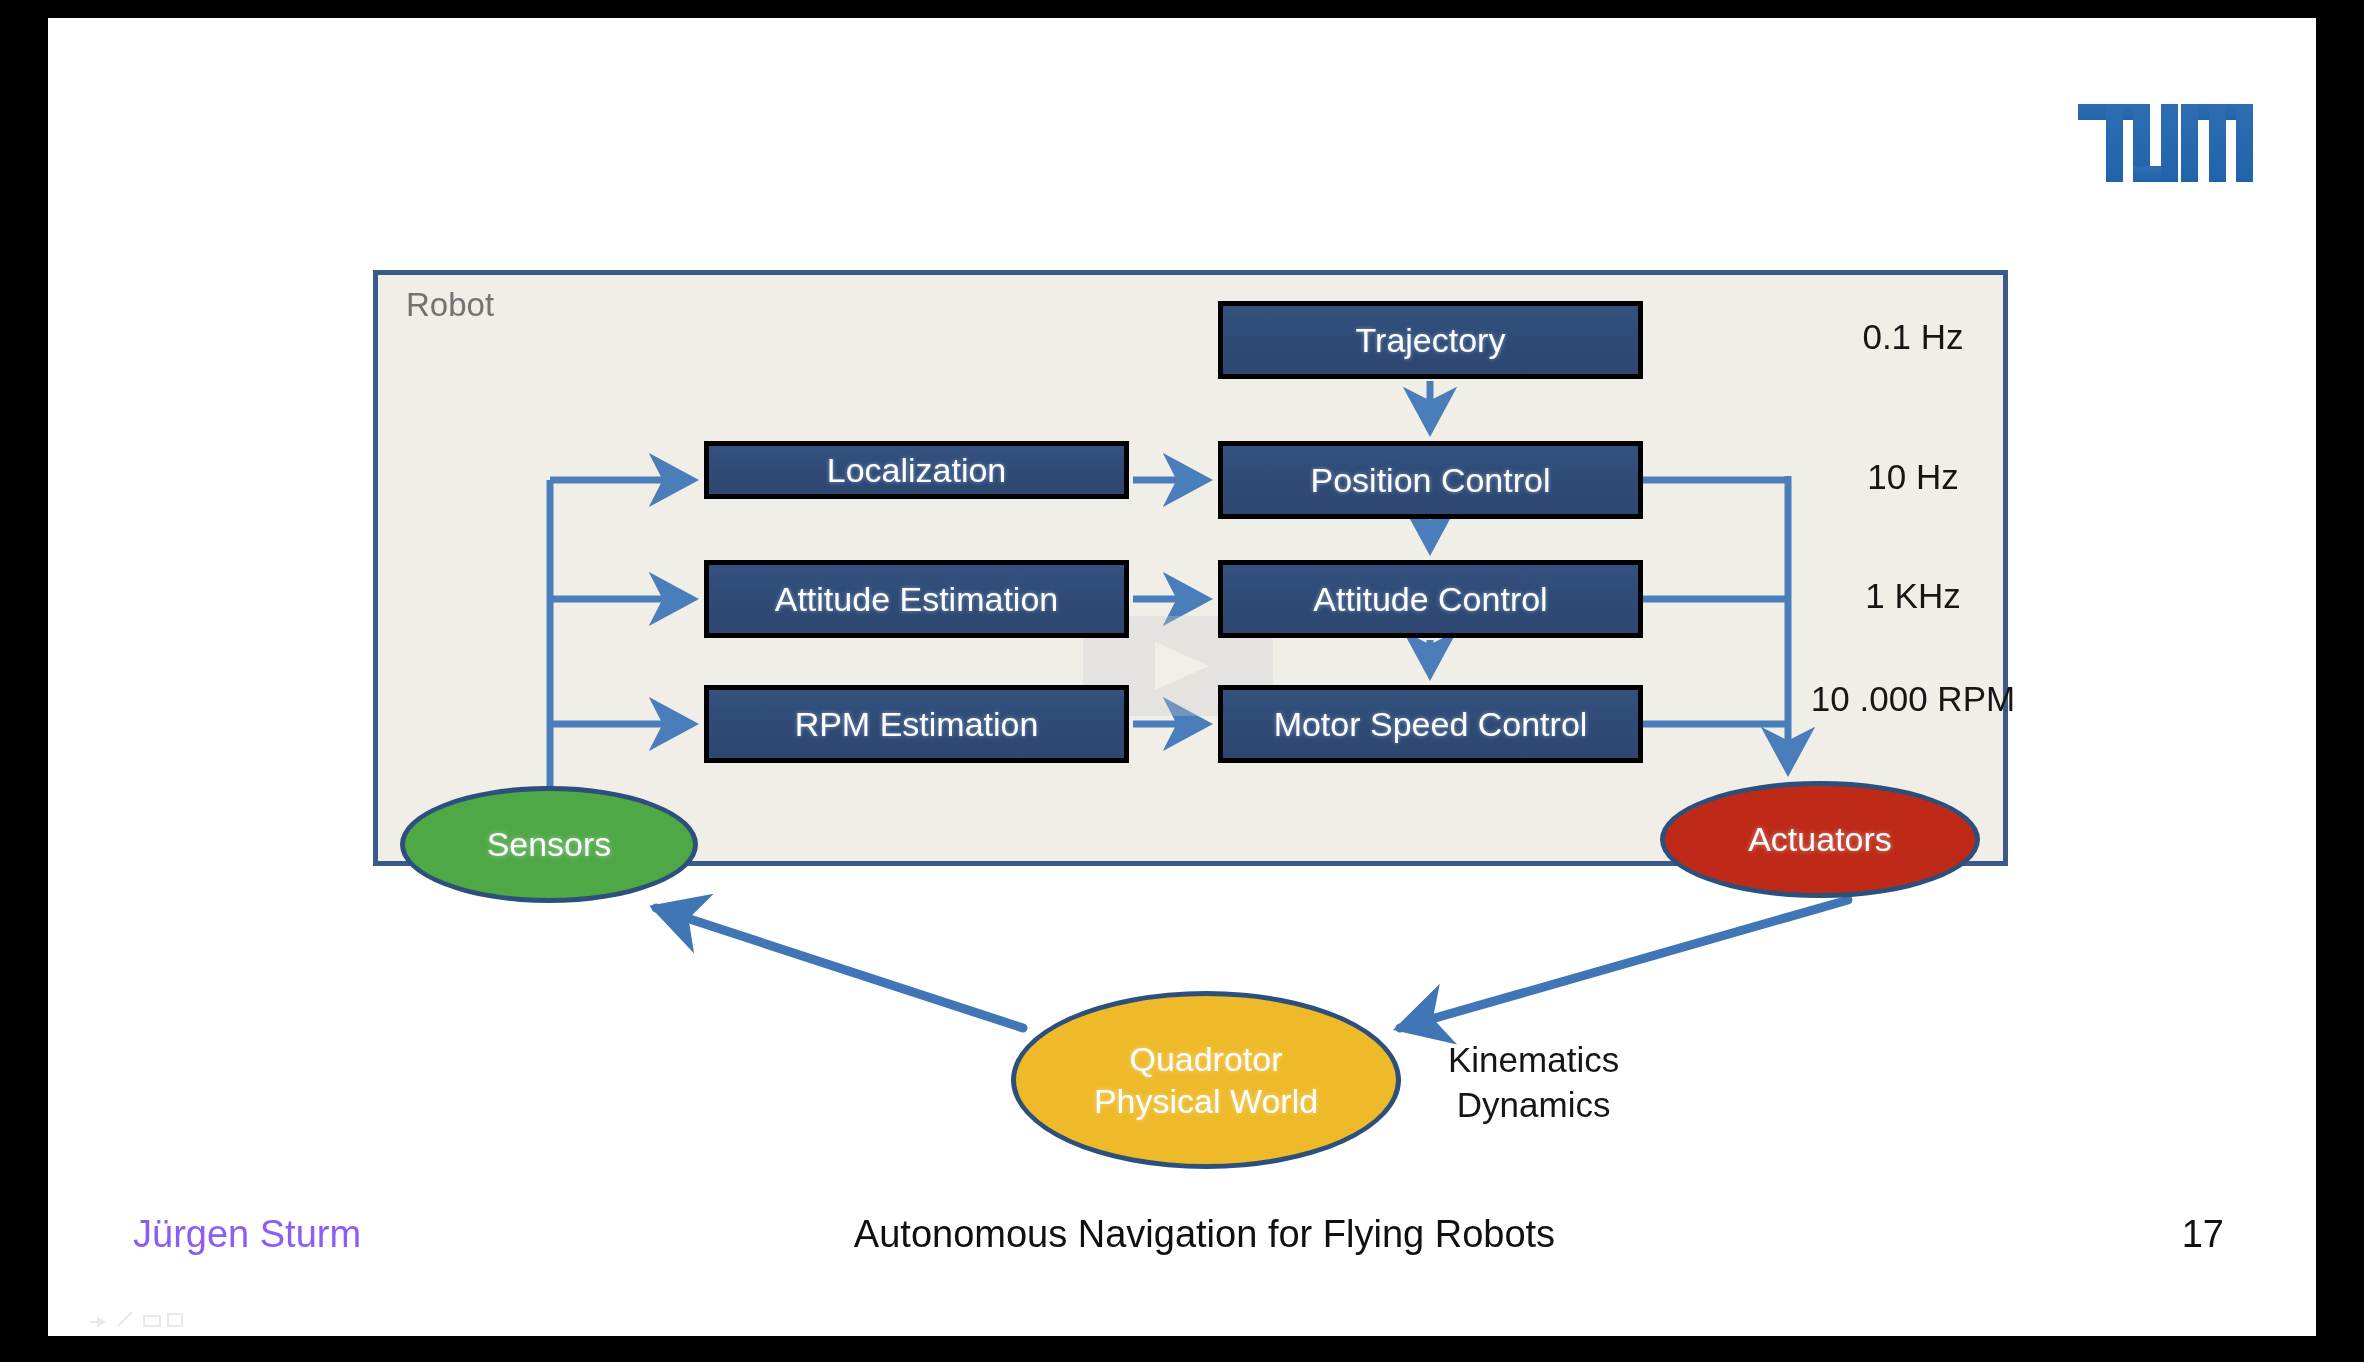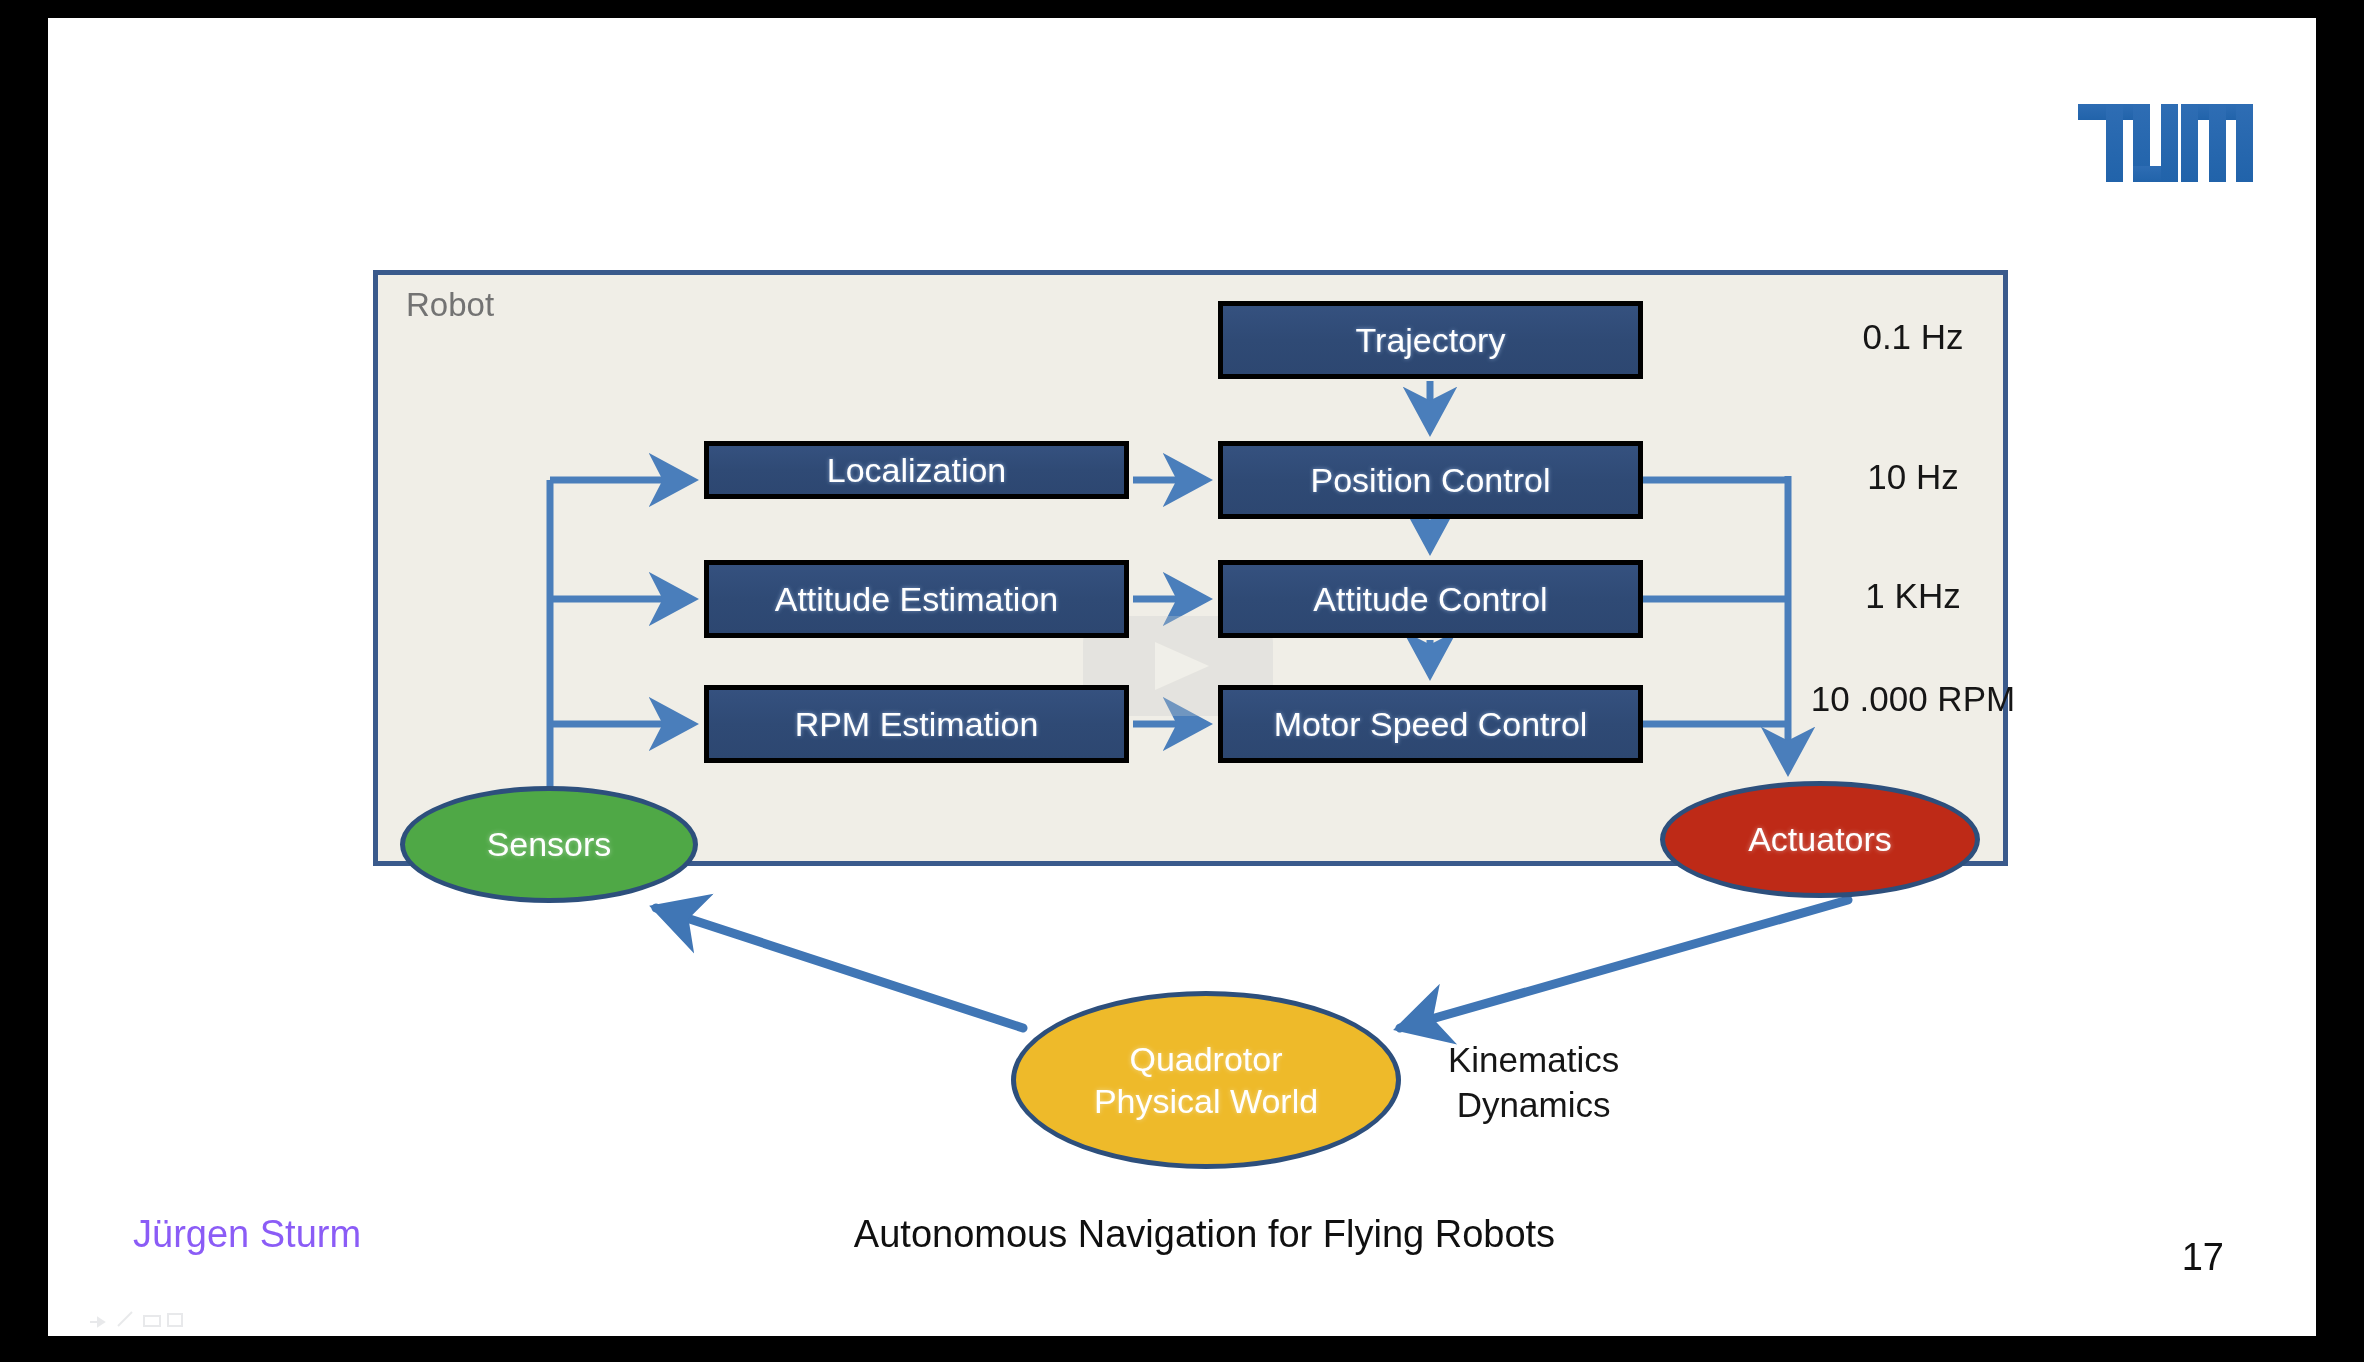--- a/index.html
+++ b/index.html
@@ -188,21 +188,20 @@
     white-space: nowrap;
     padding-left: 45px;
   }
   #footer-page {
     position: absolute;
     right: 92px;
     top: 1195px;
     font-size: 38px;
     color: #101010;
     white-space: nowrap;
-    margin-top: 23px;
   }
 
   
   #player-artifact {
     position: absolute;
     left: 40px;
     top: 1288px;
     width: 130px;
     height: 26px;
     opacity: 0.22;

